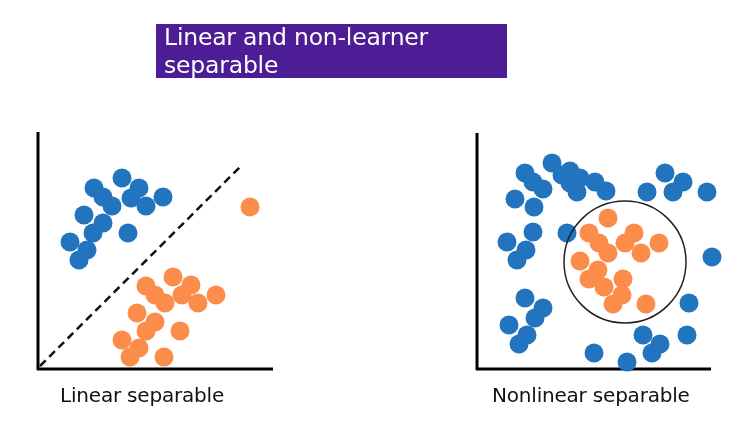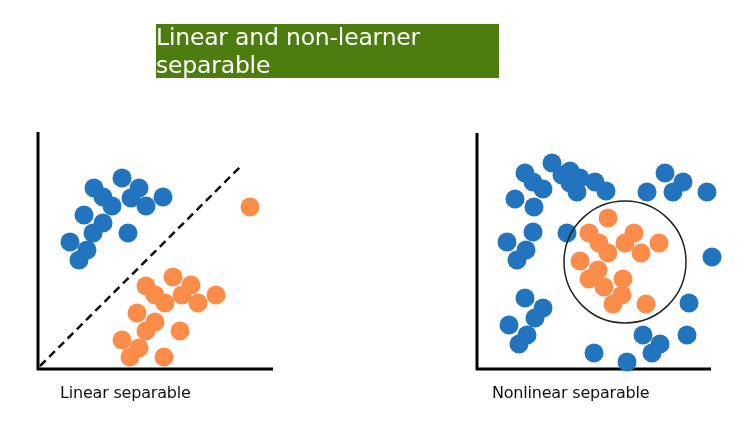--- a/index.html
+++ b/index.html
@@ -1,23 +1,23 @@
 <!DOCTYPE html>
 <html><head>
   <meta charset="utf-8">
   <style>
     html, body { margin: 0; padding: 0; background: #ffffff; }
     body { width: 750px; height: 433px; position: relative; overflow: hidden; font-family: "DejaVu Sans", sans-serif; }
     .title-box {
       position: absolute; left: 156px; top: 24px; width: 343px; height: 54px;
-      background: #4d7c0f; color: #ffffff; display: flex; align-items: center; justify-content: center;
-      font-size: 23.5px; letter-spacing: -0.2px;
+      background: #4c1d95; color: #ffffff; display: flex; align-items: center; justify-content: center;
+      font-size: 23.5px; letter-spacing: -0.2px; padding-left: 8px;
     }
     svg.plot { position: absolute; left: 0; top: 0; }
-    .caption { position: absolute; font-size: 16px; color: #111111; letter-spacing: -0.2px; }
+    .caption { position: absolute; font-size: 20px; color: #111111; letter-spacing: -0.2px; }
     .cap-left { left: 60px; top: 383px; }
     .cap-right { left: 492px; top: 383px; }
   </style>
 </head>
 <body>
 
 <div class="title-box">
   <span>Linear and non-learner separable</span>
 </div>
 

